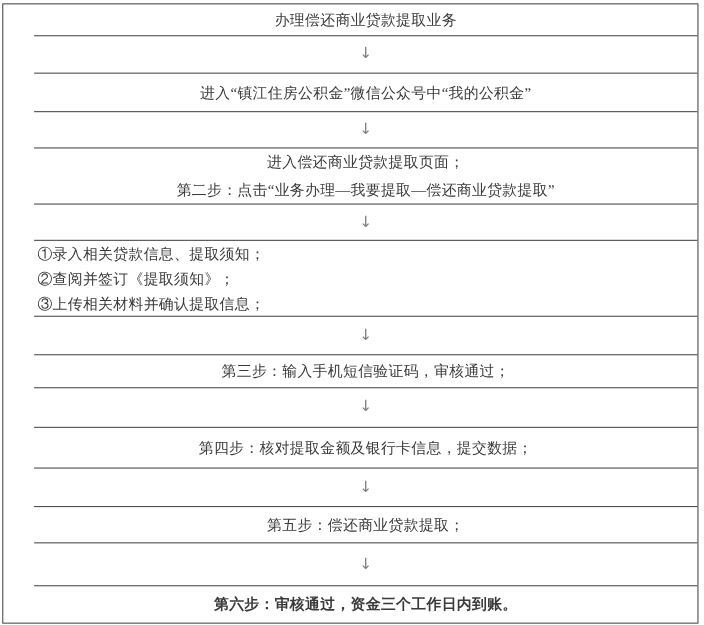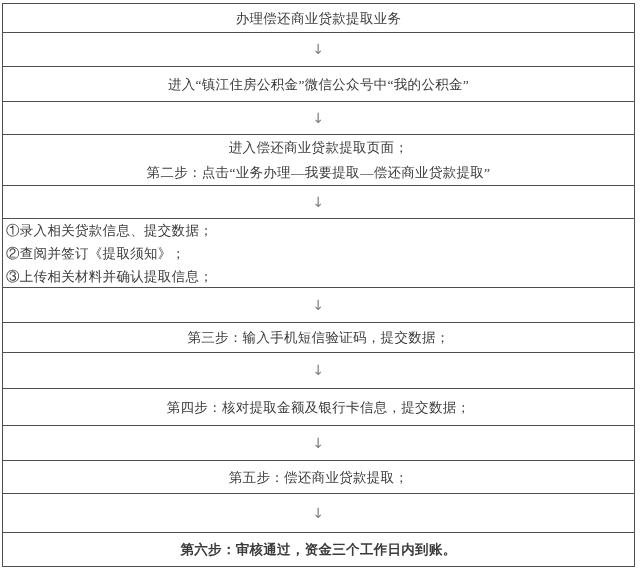--- a/index.html
+++ b/index.html
@@ -12,20 +12,21 @@
     font-family: "Liberation Serif", "DejaVu Serif", serif;
   }
   .flow-table {
     position: absolute;
     left: 2px;
     top: 3px;
     width: 633px;
     box-sizing: border-box;
     border: 1px solid #4f4f4f;
     background: #ffffff;
+    padding-left: 28px;
   }
   .row {
     box-sizing: border-box;
     border-bottom: 1px solid #4f4f4f;
     display: flex;
     flex-direction: column;
     justify-content: center;
     color: #3a3a3a;
     font-size: 13.5px;
     line-height: 23px;
@@ -80,31 +81,31 @@
   <div class="row center h5">
     <span>进入偿还商业贷款提取页面；</span>
     <span>第二步：点击“业务办理—我要提取—偿还商业贷款提取”</span>
   </div>
 
   <div class="row center arrow-cell h6">
     <span>↓</span>
   </div>
 
   <div class="row leftal h7">
-    <span>①录入相关贷款信息、提交数据；</span>
+    <span>①录入相关贷款信息、提取须知；</span>
     <span>②查阅并签订《提取须知》；</span>
     <span>③上传相关材料并确认提取信息；</span>
   </div>
 
   <div class="row center arrow-cell h8">
     <span>↓</span>
   </div>
 
   <div class="row center h9">
-    <span>第三步：输入手机短信验证码，提交数据；</span>
+    <span>第三步：输入手机短信验证码，审核通过；</span>
   </div>
 
   <div class="row center arrow-cell h10">
     <span>↓</span>
   </div>
 
   <div class="row center h11">
     <span>第四步：核对提取金额及银行卡信息，提交数据；</span>
   </div>
 

